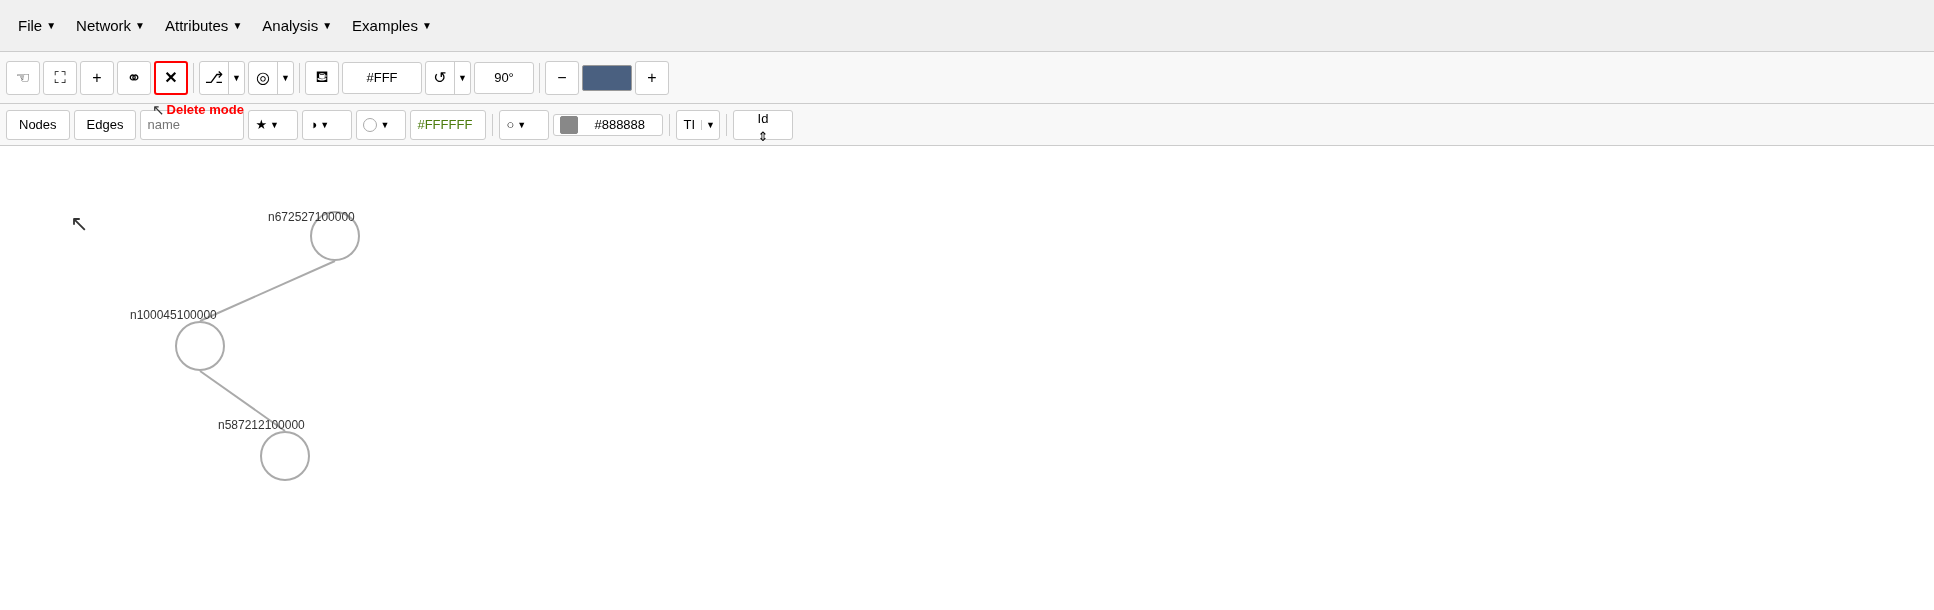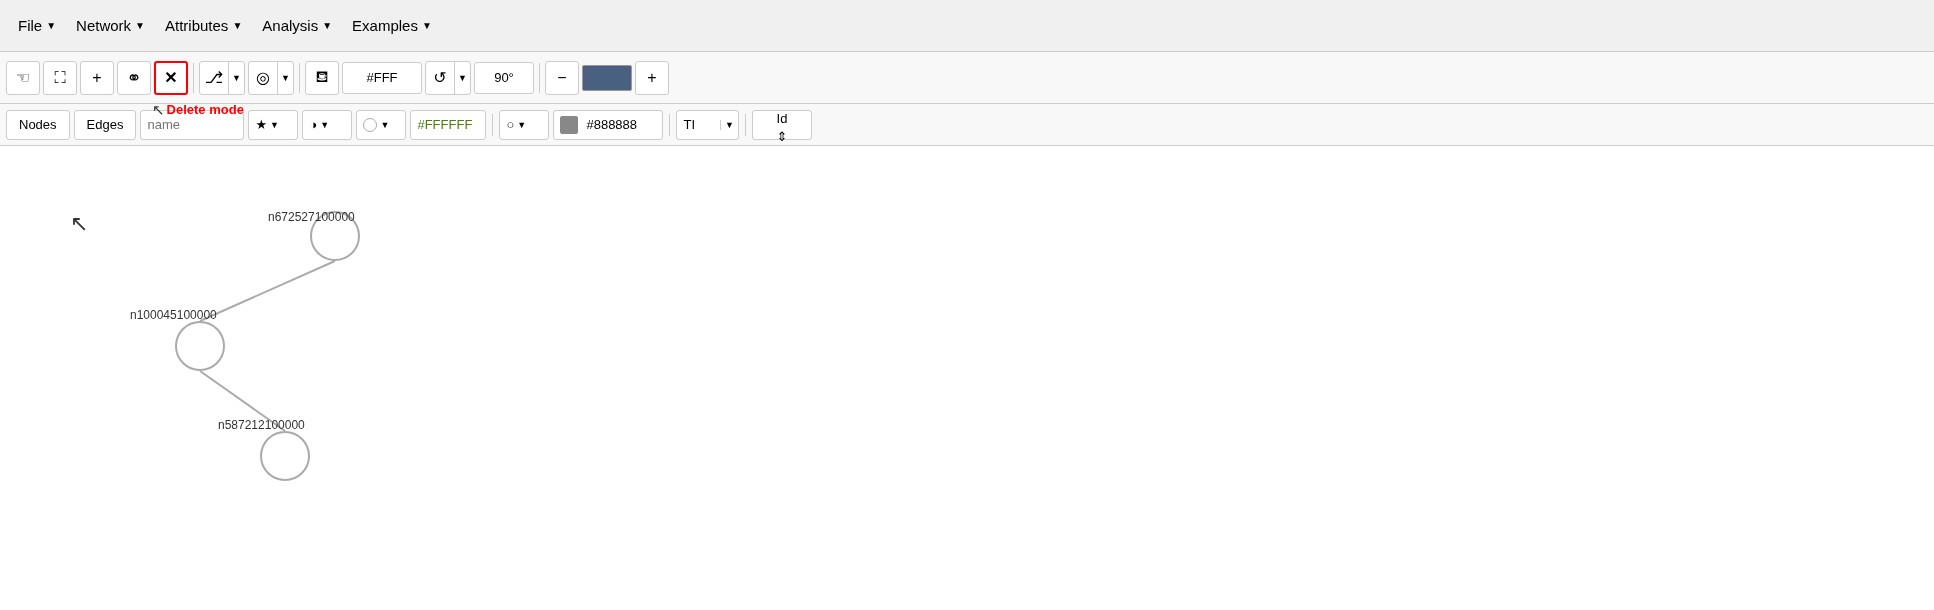--- a/index.html
+++ b/index.html
@@ -159,24 +159,24 @@
       background: #fff;
       width: 104px;
       color: #0c4a6e;
     }
     .nodes-color-input {
       display: flex;
       align-items: center;
       border: 1px solid #ccc;
       border-radius: 3px;
       background: #fff;
-      height: 30px;
-      padding: 0 6px;
-      font-size: 13px;
-      gap: 8px;
+      height: 22px;
+      padding: 0 6px;
+      font-size: 13px;
+      gap: 16px;
       width: 110px;
     }
     .nodes-color-swatch {
       width: 16px;
       height: 16px;
       border-radius: 50%;
       background: #000;
       border: 1px solid #888;
     }
     .nodes-color-swatch-white {
@@ -208,21 +208,20 @@
     }
     .ti-btn {
       display: flex;
       align-items: center;
       border: 1px solid #ccc;
       border-radius: 3px;
       background: #fff;
       height: 30px;
       cursor: pointer;
       overflow: hidden;
-      gap: 19px;
     }
     .ti-btn .ti-main { padding: 0 6px; font-size: 13px; }
     .ti-btn .ti-arrow { padding: 0 4px; border-left: 1px solid #ccc; font-size: 9px; }
 
     .id-select {
       display: flex;
       align-items: center;
       border: 1px solid #ccc;
       border-radius: 3px;
       background: #fff;

